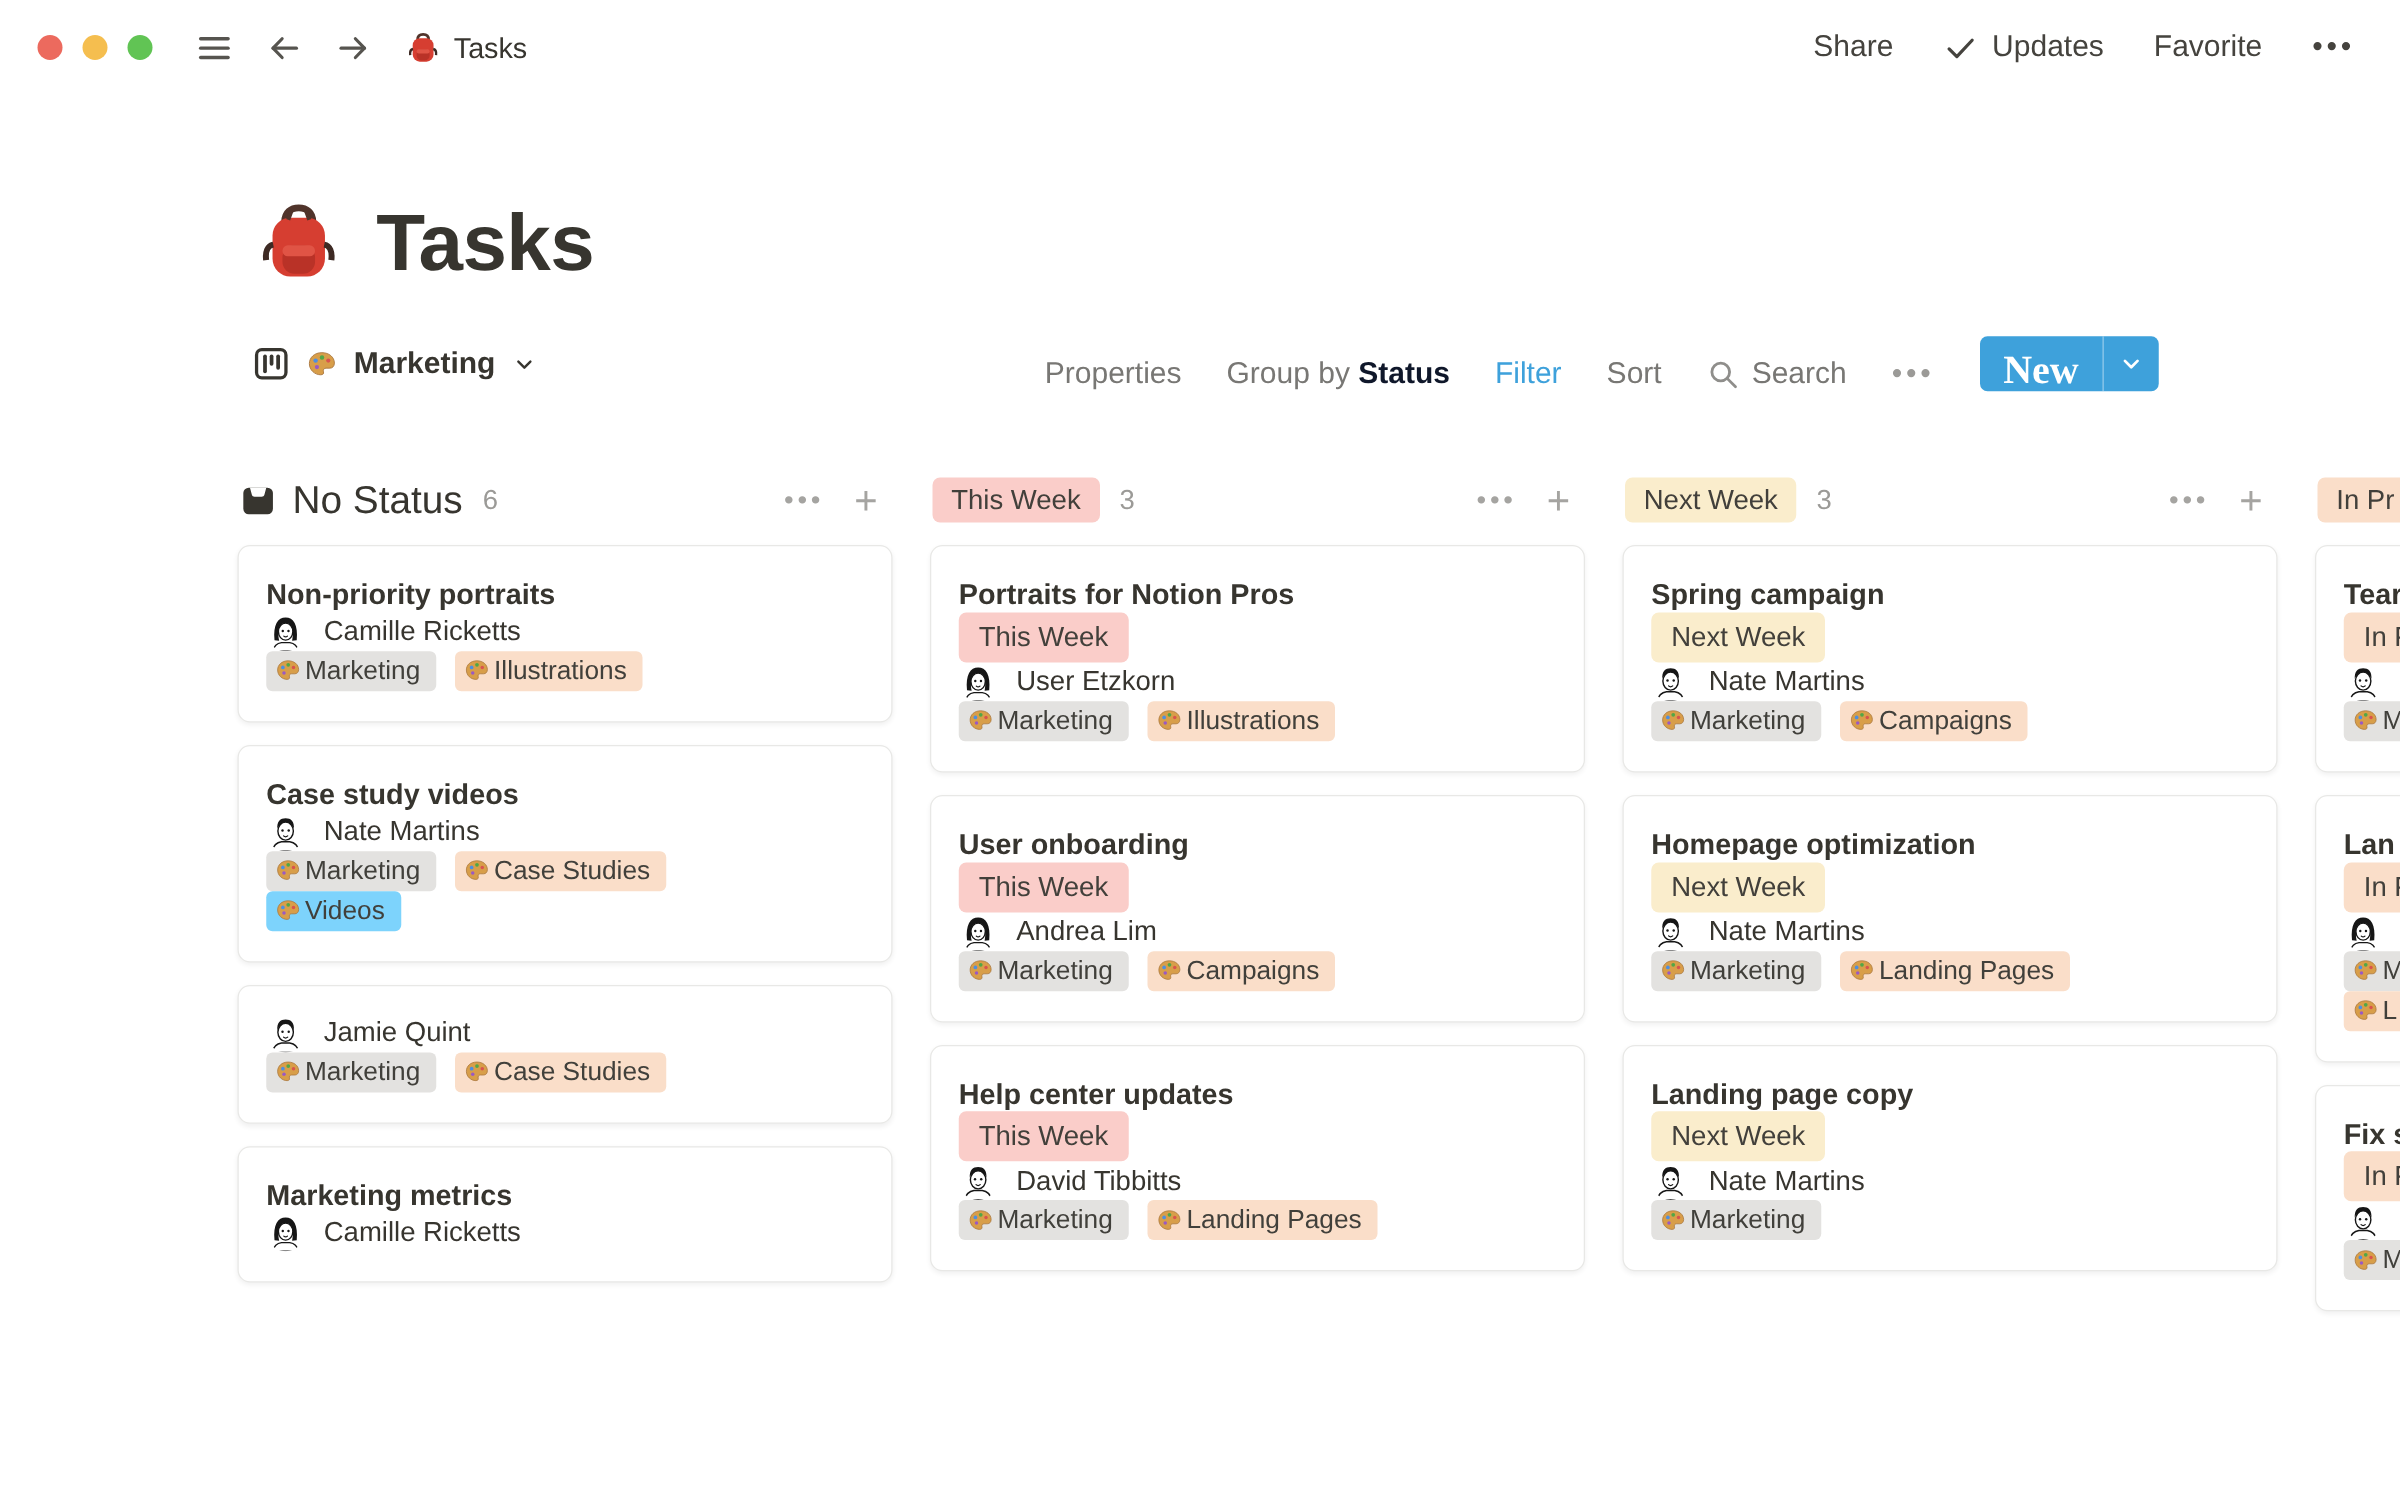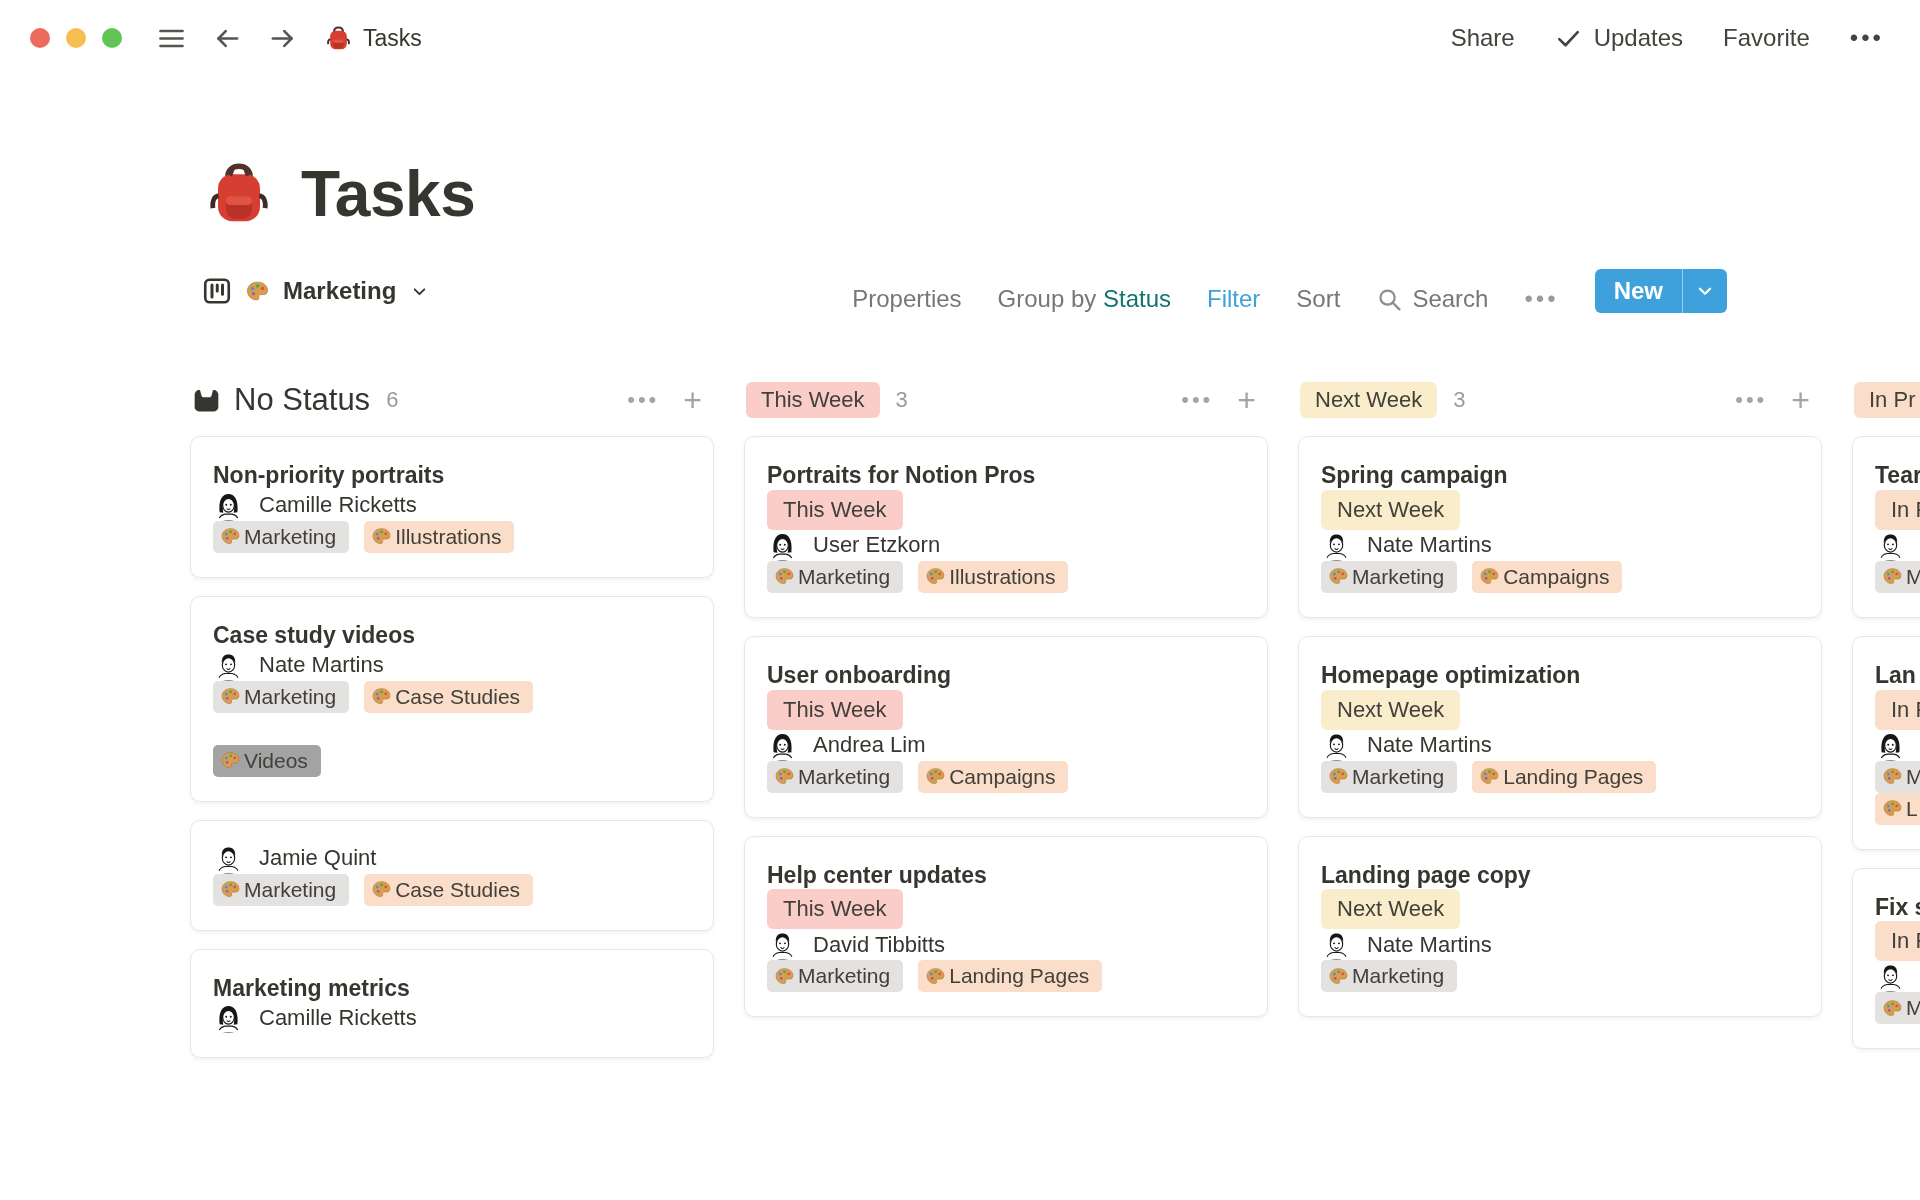--- a/index.html
+++ b/index.html
@@ -25,26 +25,26 @@
   .page-head { margin:78px 0 0 205px; display:flex; align-items:center; gap:28px; }
   .page-emoji svg { width:68px; height:68px; }
   .page-title { font-size:64px; font-weight:700; letter-spacing:-0.5px; color:#37352F; line-height:80px; }
 
   
   .toolbar { margin:30px 193px 0 202px; height:54px; display:flex; align-items:center; font-size:24px; }
   .view-switcher { display:flex; align-items:center; gap:13px; cursor:pointer; }
   .view-name { font-weight:700; }
   .toolbar-right { margin-left:auto; display:flex; align-items:flex-end; gap:36px; color:#787774; }
   .tb-item { cursor:pointer; white-space:nowrap; }
-  .groupby b { color:#0f766e; font-weight:400; }
+  .groupby b { color:#0f172a; font-weight:700; }
   .tb-filter { color:#3EA1DB; }
   .tb-search { display:flex; align-items:center; gap:9px; }
   .tb-dots { color:#9B9A97; letter-spacing:3px; }
   .new-btn { display:flex; align-items:stretch; background:#3EA1DB; border-radius:6px; color:#fff; overflow:hidden; cursor:pointer; height:44px; }
-  .new-btn .lbl { font-weight:700; font-size:24px; padding:8px 19px 0 19px; }
+  .new-btn .lbl { font-weight:700; font-size:32px; padding:8px 19px 0 19px;font-family:Liberation Serif, serif; }
   .new-btn .sep { width:1px; background:rgba(255,255,255,.45); }
   .new-btn .chev { display:flex; align-items:center; padding:0 11px; }
 
   
   .board { margin-top:62px; padding-left:190px; display:flex; gap:30px; width:max-content; }
   .column { width:524px; flex:none; }
   .col-header { height:40px; display:flex; align-items:center; gap:16px; padding:0 12px 0 2px; }
   .col-title-plain { display:flex; align-items:center; gap:13px; font-size:31px; font-weight:500; color:#37352F; }
   .pill { border-radius:6px; padding:5px 15px; font-size:22px; color:#42403B; white-space:nowrap; }
   .col-count { color:#9B9A97; font-size:22px; }
@@ -296,21 +296,21 @@
                   <circle cx="7.2" cy="9.1" r="1.7" fill="#4D8FE0"></circle>
                   <circle cx="12.1" cy="6.7" r="1.7" fill="#52A647"></circle>
                   <circle cx="16.9" cy="9.1" r="1.6" fill="#D9534E"></circle>
                   <circle cx="8.2" cy="14.1" r="1.6" fill="#9A59C4"></circle>
                 </svg>
               </span>
               <span>Case Studies</span>
             </span>
           </div>
           <div class="tag-row">
-            <span class="tag" style="background: #a3a3a3; margin-top: 32px;">
+            <span class="tag" style="background: #7dd3fc;">
               <span>
                 <svg width="25" height="25" viewBox="0 0 24 24">
                   <path d="M12 3C6.2 3 2.4 6.8 2.4 11.4c0 5 4.2 8.6 8.7 8.6 1.9 0 2.5-1 2.1-2.3-.4-1.5.4-2.8 2-2.8h2.9c2.1 0 3.5-1.5 3.5-3.9C21.6 6.4 17.5 3 12 3Z" fill="#D89E49" stroke="#A9763C" stroke-width=".7"></path>
                   <circle cx="7.2" cy="9.1" r="1.7" fill="#4D8FE0"></circle>
                   <circle cx="12.1" cy="6.7" r="1.7" fill="#52A647"></circle>
                   <circle cx="16.9" cy="9.1" r="1.6" fill="#D9534E"></circle>
                   <circle cx="8.2" cy="14.1" r="1.6" fill="#9A59C4"></circle>
                 </svg>
               </span>
               <span>Videos</span>

